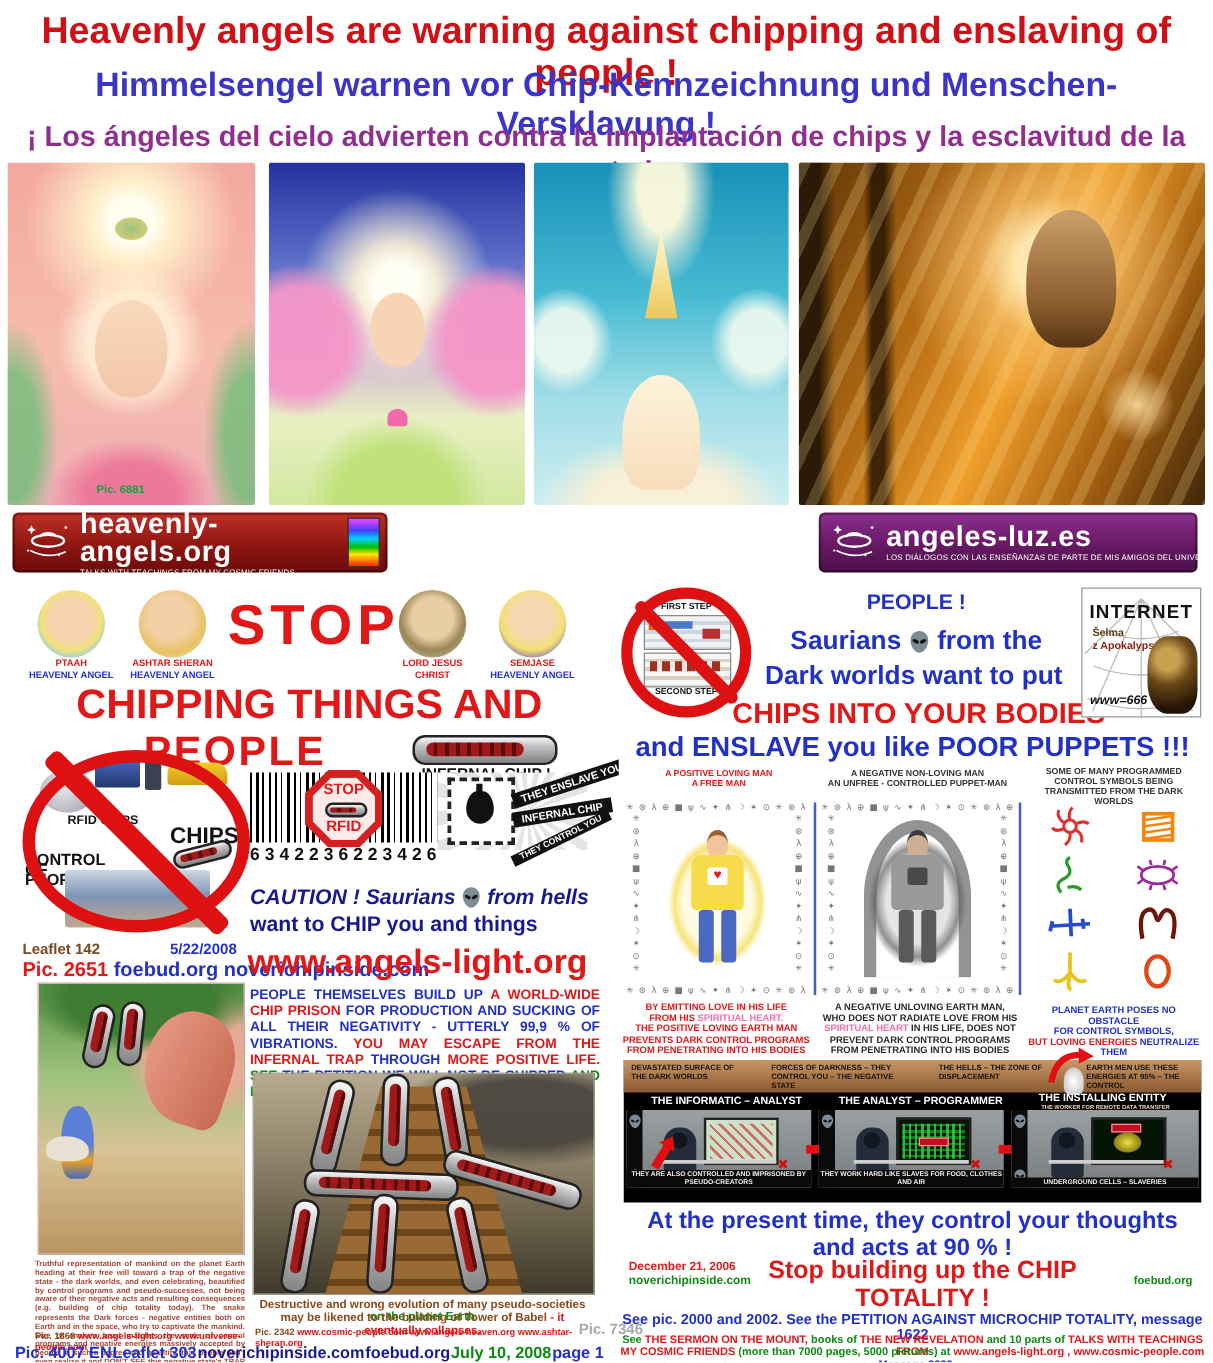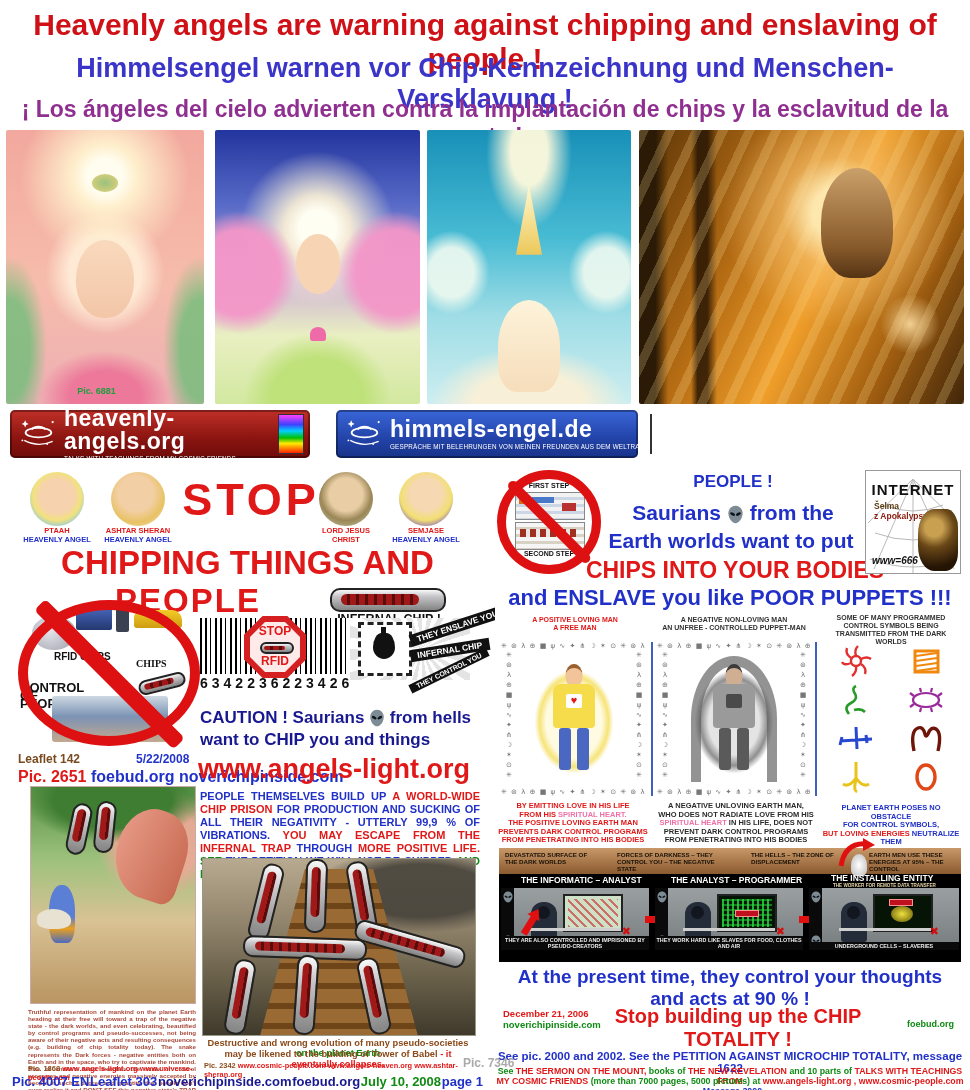--- a/index.html
+++ b/index.html
@@ -135,29 +135,29 @@
   <div class="abs banner" style="left:10px;width:300px;background:linear-gradient(#c03028,#8a1410 60%,#6e0c0a);">
     <svg class="ufo">
         <use href="#ufo"></use>
       </svg>
     <div>
       <div class="dom">heavenly-angels.org</div>
       <div class="sub">TALKS WITH TEACHINGS FROM MY COSMIC FRIENDS</div>
     </div>
     <div class="rainbow"></div>
   </div>
-  <div class="abs banner" style="left:336px;width:302px;background:linear-gradient(#3a66d8,#2243a8 60%,#183288);">
+  <div class="abs banner" style="left:655px;width:303px;background:linear-gradient(#8c3090,#64175f 60%,#4c104a);">
     <svg class="ufo">
         <use href="#ufo"></use>
       </svg>
     <div>
-      <div class="dom">himmels-engel.de</div>
-      <div class="sub">GESPRÄCHE MIT BELEHRUNGEN VON MEINEN FREUNDEN AUS DEM WELTRAUM</div>
-    </div>
-    <div class="rainbow"></div>
+      <div class="dom">angeles-luz.es</div>
+      <div class="sub">LOS DIÁLOGOS CON LAS ENSEÑANZAS DE PARTE DE MIS AMIGOS DEL UNIVERSO</div>
+    </div>
+
   </div>
 
   <div id="lp" class="abs">
 
     <div class="abs" style="left:12px;top:4px;width:74px;">
       <div class="portrait" style="margin:0 auto;background:radial-gradient(circle at 50% 45%,#f6d2ae 0 42%,#f2e27e 60%,#7ec8ee 82%,#e87ab8);"></div>
       <div class="plabel red">PTAAH</div>
       <div class="plabel blue">HEAVENLY ANGEL</div>
     </div>
     <div class="abs" style="left:90px;top:4px;width:80px;">
@@ -183,21 +183,21 @@
         <div class="fill"></div>
       </div>
     <div class="abs b ctr" style="left:306px;top:144px;width:150px;font-size:12.5px;color:#111;">INFERNAL  CHIP  !</div>
 
     <div class="abs" style="left:10px;top:132px;width:182px;height:146px;">
       <div class="abs" style="left:14px;top:16px;width:44px;height:34px;border-radius:50%;background:radial-gradient(circle at 40% 40%,#e8e8ee,#9a9aa6);"></div>
       <div class="abs" style="left:58px;top:6px;width:36px;height:24px;background:linear-gradient(#4a6ac2,#23386e);border-radius:2px;"></div>
       <div class="abs" style="left:98px;top:8px;width:13px;height:24px;background:#3a4252;border-radius:2px;"></div>
       <div class="abs" style="left:116px;top:10px;width:48px;height:18px;background:linear-gradient(#f2cc26,#cf9c12);border-radius:8px 10px 3px 3px;"></div>
       <div class="abs b" style="left:36px;top:52px;font-size:10px;color:#111;line-height:10px;">RFID CHIPS</div>
-      <div class="abs b" style="left:118px;top:58px;font-size:10px;color:#111;font-family:Liberation Serif, serif;">CHIPS</div>
+      <div class="abs b" style="left:118px;top:58px;font-size:18px;color:#111;">CHIPS</div>
       <div class="abs capsule" style="left:120px;top:76px;width:44px;height:11px;transform:rotate(-14deg);">
           <div class="fill"></div>
         </div>
       <div class="abs b" style="left:2px;top:84px;width:62px;font-size:13px;color:#111;line-height:8px;">CONTROL OF PEOPLE</div>
       <div class="abs" style="left:34px;top:96px;width:116px;height:46px;background:linear-gradient(#cdd8e2,#7c93b5 45%,#c3a98e);border-radius:3px;"></div>
       <div class="ring"></div>
       <div class="slash"></div>
     </div>
     <div class="abs b" style="left:10px;top:284px;font-size:12px;color:#7a4a20;">Leaflet 142</div>
     <div class="abs b" style="left:128px;top:284px;font-size:12px;color:#2233cc;">5/22/2008</div>
@@ -218,21 +218,21 @@
           repeating-conic-gradient(from 0deg at 60% 50%,#fff 0 9deg,#e4e4e4 9deg 18deg);"></div>
       <div class="abs chipsq" style="left:158px;top:4px;width:48px;height:48px;">
         <div class="abs" style="left:12px;top:8px;width:22px;height:26px;background:#111;border-radius:40% 40% 50% 50%/55% 55% 45% 45%;"></div>
         <div class="abs" style="left:20px;top:2px;width:5px;height:12px;background:#111;"></div>
       </div>
       <div class="ray" style="left:208px;top:2px;transform:rotate(-18deg);">THEY ENSLAVE YOU</div>
       <div class="ray" style="left:210px;top:26px;transform:rotate(-9deg);">INFERNAL CHIP</div>
       <div class="ray" style="left:206px;top:48px;transform:rotate(-26deg);font-size:7px;">THEY CONTROL YOU</div>
     </div>
 
-    <div class="abs b dkblue" style="left:192px;top:240px;width:280px;font-size:17px;">
+    <div class="abs b dkblue" style="left:192px;top:240px;width:280px;font-size:17px;font-style:italic;">
       <span>CAUTION ! Saurians</span>
       <svg style="width:16px;height:18px;vertical-align:-4px;">
           <use href="#alien"></use>
         </svg>
       <span>from hells</span>
     </div>
     <div class="abs b dkblue" style="left:192px;top:262px;width:280px;font-size:17px;">want  to  CHIP  you  and  things</div>
     <div class="abs b red ctr" style="left:180px;top:286px;width:292px;font-size:27px;">www.angels-light.org</div>
 
     <div class="abs par" style="left:192px;top:322px;width:280px;font-size:11px;line-height:13px;"><span style="color: rgb(32, 48, 200);">PEOPLE  THEMSELVES  BUILD  UP  </span><span style="color: rgb(224, 24, 24);">A  WORLD-WIDE  CHIP PRISON </span><span style="color: rgb(32, 48, 200);">FOR  PRODUCTION  AND  SUCKING  OF  ALL THEIR NEGATIVITY  -  UTTERLY 99,9 % OF VIBRATIONS. </span><span style="color: rgb(224, 24, 24);">YOU MAY ESCAPE FROM THE INFERNAL TRAP </span><span style="color: rgb(32, 48, 200);">THROUGH </span><span style="color: rgb(224, 24, 24);">MORE POSITIVE LIFE.  </span><span style="color: rgb(15, 138, 18);">SEE </span><span style="color: rgb(32, 48, 200);">THE PETITION WE WILL NOT  BE CHIPPED  </span><span style="color: rgb(15, 138, 18);">AND  LEAFLETS </span><span style="color: rgb(32, 48, 200);">13, 76, 135, 150, 300, 323, 333 ...</span></div>
@@ -316,21 +316,21 @@
     </div>
 
     <div class="abs b blue ctr" style="left:110px;top:4px;width:256px;font-size:17px;">PEOPLE !</div>
     <div class="abs b blue ctr" style="left:110px;top:33px;width:256px;font-size:21px;">
       <span>Saurians</span>
       <svg style="width:17px;height:19px;vertical-align:-4px;">
           <use href="#alien"></use>
         </svg>
       <span>from the</span>
     </div>
-    <div class="abs b blue ctr" style="left:96px;top:61px;width:280px;font-size:21px;">Earth worlds want to put</div>
+    <div class="abs b blue ctr" style="left:96px;top:61px;width:280px;font-size:21px;">Dark worlds want to put</div>
     <div class="abs b red ctr" style="left:70px;top:89px;width:340px;font-size:23px;">CHIPS INTO YOUR BODIES</div>
     <div class="abs b blue ctr" style="left:0;top:117px;width:470px;font-size:22px;">and ENSLAVE you like POOR PUPPETS !!!</div>
 
     <div class="abs" style="left:370px;top:2px;width:94px;height:102px;border:1px solid #999;background:#fff;overflow:hidden;">
       <svg class="abs" style="left:0;top:0;" width="94" height="102">
         <g stroke="#b9b9b9" stroke-width="1" fill="none">
           <path d="M47 8 L8 98 M47 8 L88 98 M47 8 L2 52 M47 8 L92 52 M47 8 L47 102"></path>
           <path d="M17 34 Q47 46 77 34 M9 62 Q47 76 85 62 M4 88 Q47 104 90 88"></path>
         </g>
       </svg>

